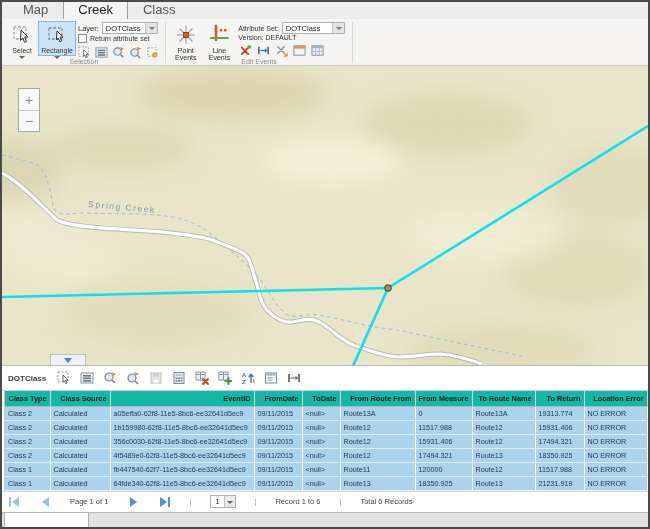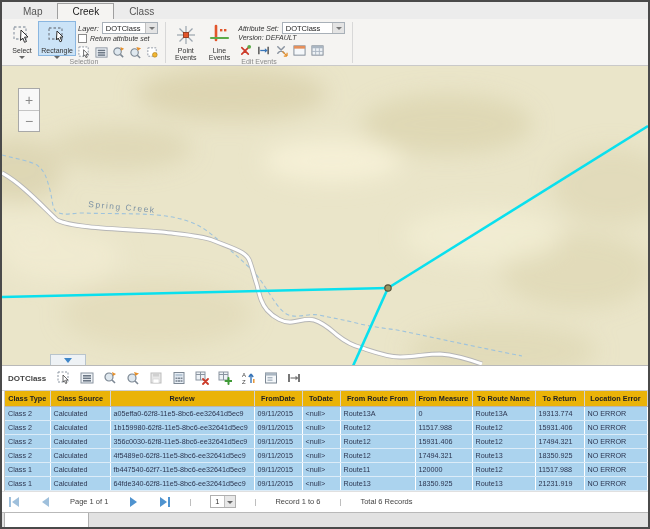--- a/index.html
+++ b/index.html
@@ -4,33 +4,33 @@
 <style>
   * { margin:0; padding:0; box-sizing:border-box; }
   html,body { width:650px; height:529px; font-family:"Liberation Sans", sans-serif; }
   #window {
     width:650px; height:529px; border:2px solid #4a4a4a; background:#fff;
     display:flex; flex-direction:column; overflow:hidden;
   }
   
   #ribbon { height:64px; background:#f5f4f2; border-bottom:1px solid #c9c9c9; flex:none; }
   #tabstrip { height:17px; background:#ececec; display:flex; align-items:flex-end; padding-left:6px; }
-  .rtab { padding:2px 14px 2px; font-size:10px; color:#555; border:1px solid transparent; border-bottom:none; cursor:default; }
+  .rtab { padding:2px 14px 2px; font-size:13px; color:#555; border:1px solid transparent; border-bottom:none; cursor:default; }
   .rtab.active { background:#f5f4f2; border-color:#9f9f9f; color:#222; }
   #ribbonbody { height:46px; display:flex; padding:1px 2px 0 2px; }
   .rgroup { position:relative; display:flex; padding:1px 4px 9px 2px; }
   .rgroup-label { position:absolute; bottom:0; left:0; right:0; text-align:center; font-size:7px; color:#8a8a8a; }
   .rgroup-sep { width:1px; background:#d8d8d8; margin:2px 1px; }
   .bigbtn { width:34px; display:flex; flex-direction:column; align-items:center; padding-top:2px; border:1px solid transparent; }
   .bigbtn.active { background:#cbe3f7; border-color:#8ab6e0; }
   .bigbtn .blabel { font-size:7px; color:#333; line-height:7px; text-align:center; margin-top:1px; }
   .caret { width:0; height:0; border-left:3px solid transparent; border-right:3px solid transparent; border-top:3px solid #666; margin-top:2px; }
   .rcol { display:flex; flex-direction:column; padding:1px 2px; }
   .rrow { display:flex; align-items:center; height:13px; }
-  .rlabel { font-size:7.5px; color:#333; margin-right:3px; white-space:nowrap;font-style:italic; }
+  .rlabel { font-size:7.5px; color:#333; margin-right:3px; white-space:nowrap; }
   .dd { display:flex; align-items:center; background:#fff; border:1px solid #a8b0b8; height:12px; }
   .dd .ddval { font-size:7.5px; color:#222; padding:0 3px; flex:1; white-space:nowrap; overflow:hidden; }
   .dd .ddbtn { width:12px; height:100%; background:#e4e4e4; border-left:1px solid #c0c0c0; display:flex; align-items:center; justify-content:center; }
   .dd .ddbtn .caret { margin-top:0; border-top-color:#777; }
   .chk { width:9px; height:9px; background:#fff; border:1px solid #8a8a8a; margin-right:3px; flex:none; }
   .minibar { display:flex; align-items:center; gap:4px; height:16px; margin-top:2px; }
   .micon { width:14px; height:14px; display:flex; align-items:center; justify-content:center; }
   
   #map { height:300px; position:relative; flex:none; overflow:hidden;
     background:#eae5c9; border-bottom:1px solid #b9b9b9; }
@@ -42,21 +42,21 @@
     background:#eef2f5; border:1px solid #b8c4cc; border-bottom:none;
     display:flex; align-items:center; justify-content:center; }
   #collapse-tab .down { width:0; height:0; border-left:4px solid transparent; border-right:4px solid transparent; border-top:5px solid #3e86c8; }
   
   #panel-header { height:25px; background:#fff; border-bottom:1px solid #d0d0d0; display:flex; align-items:center; padding-left:6px; flex:none; }
   #panel-title { font-size:8px; font-weight:bold; color:#444; margin-right:10px; }
   .ptool { width:16px; height:16px; margin-right:7px; display:flex; align-items:center; justify-content:center; }
   
   #grid-wrap { flex:none; border-left:1px solid #c9c9c9; border-right:1px solid #c9c9c9; margin:0 2px; }
   table { border-collapse:collapse; table-layout:fixed; width:642px; }
-  th { background:#eab308; font-size:7.3px; font-weight:bold; color:#222; text-align:center;
+  th { background:#14b8a6; font-size:7.3px; font-weight:bold; color:#222; text-align:right;
     padding:3px 3px 2px; border-right:1px solid #d2d2d2; border-bottom:1px solid #b5b5b5;
     white-space:nowrap; overflow:hidden; height:15px; }
   td { background:#abd3ee; font-size:7.2px; color:#2c3550; padding:2px 3px;
     border-right:1px solid rgba(255,255,255,.6); border-bottom:1px solid #dcecf8;
     white-space:nowrap; overflow:hidden; height:13px; }
   
   #pager { height:21px; display:flex; align-items:center; padding-left:6px; gap:19px;
     background:#fff; border-top:1px solid #e0e0e0; flex:none; font-size:7.5px; color:#444; }
   .pgbtn { display:flex; align-items:center; justify-content:center; width:12px; height:12px; }
   .pgsep { color:#999; }
@@ -396,21 +396,21 @@
         <col style="width:75px">
           <col style="width:57px">
           <col style="width:63px">
           <col style="width:49px">
           <col style="width:63px">
       </colgroup>
       <thead>
           <tr>
             <th>Class Type</th>
             <th>Class Source</th>
-            <th>Review</th>
+            <th>EventID</th>
             <th>FromDate</th>
             <th>ToDate</th>
             <th>From Route From</th>
             <th>From Measure</th>
             <th>To Route Name</th>
             <th>To Return</th>
             <th>Location Error</th>
           </tr>
         </thead>
       <tbody>

